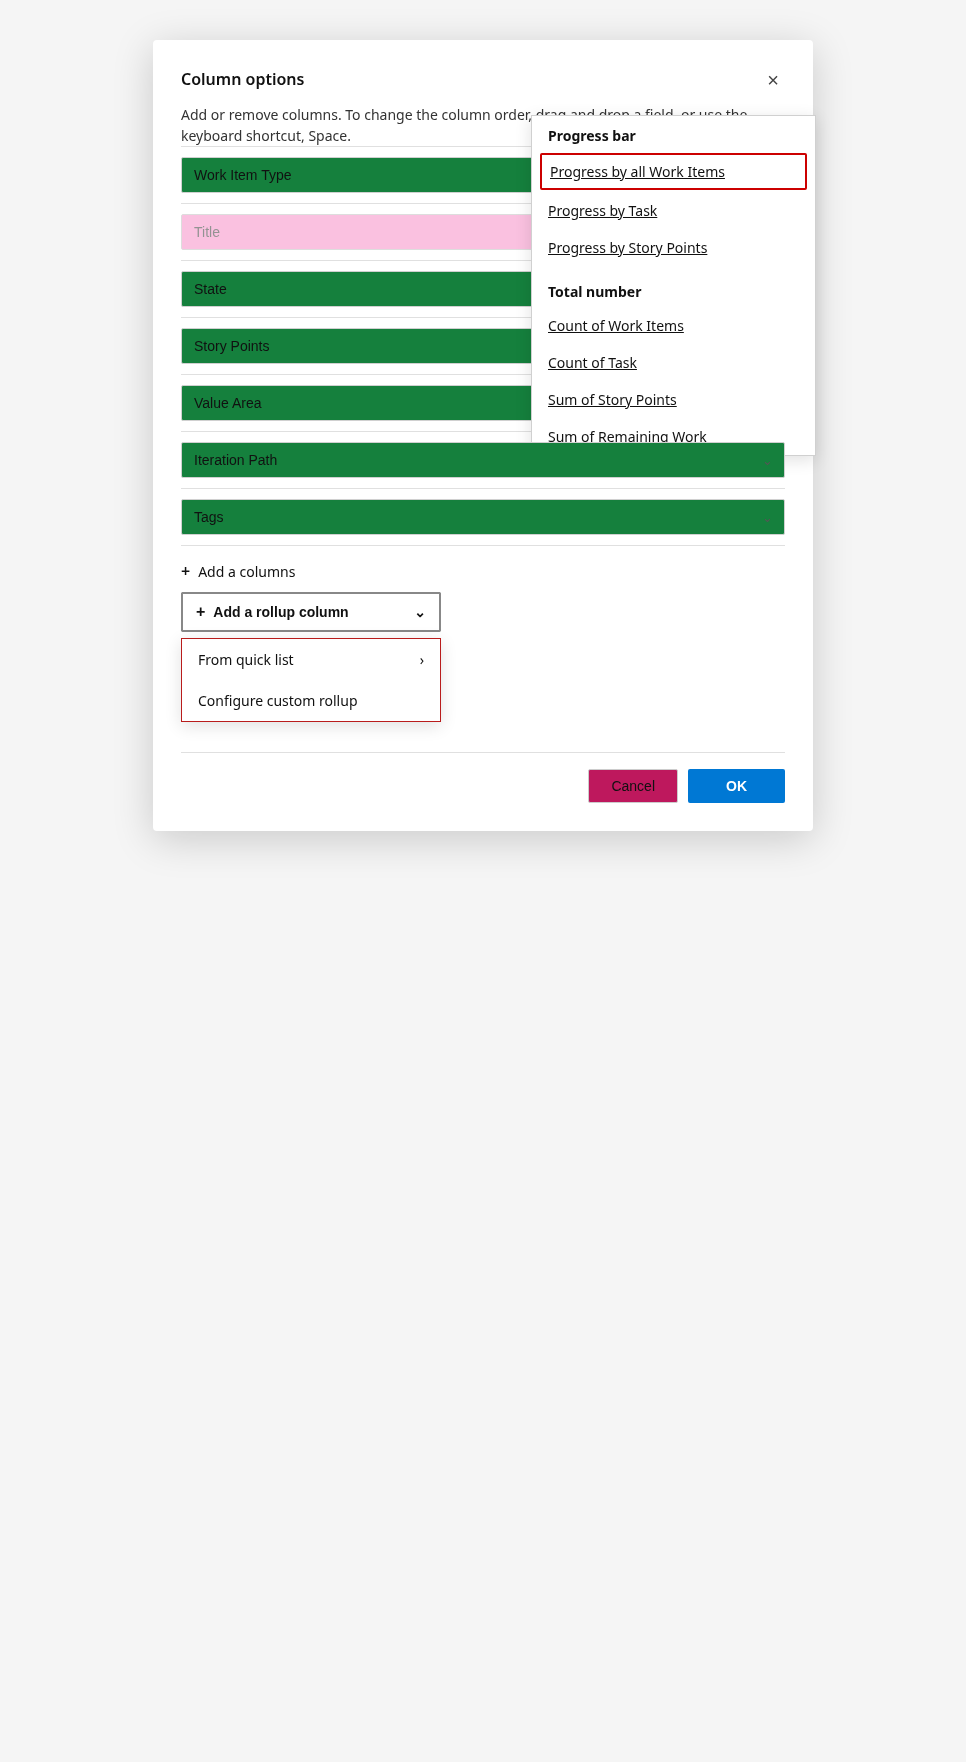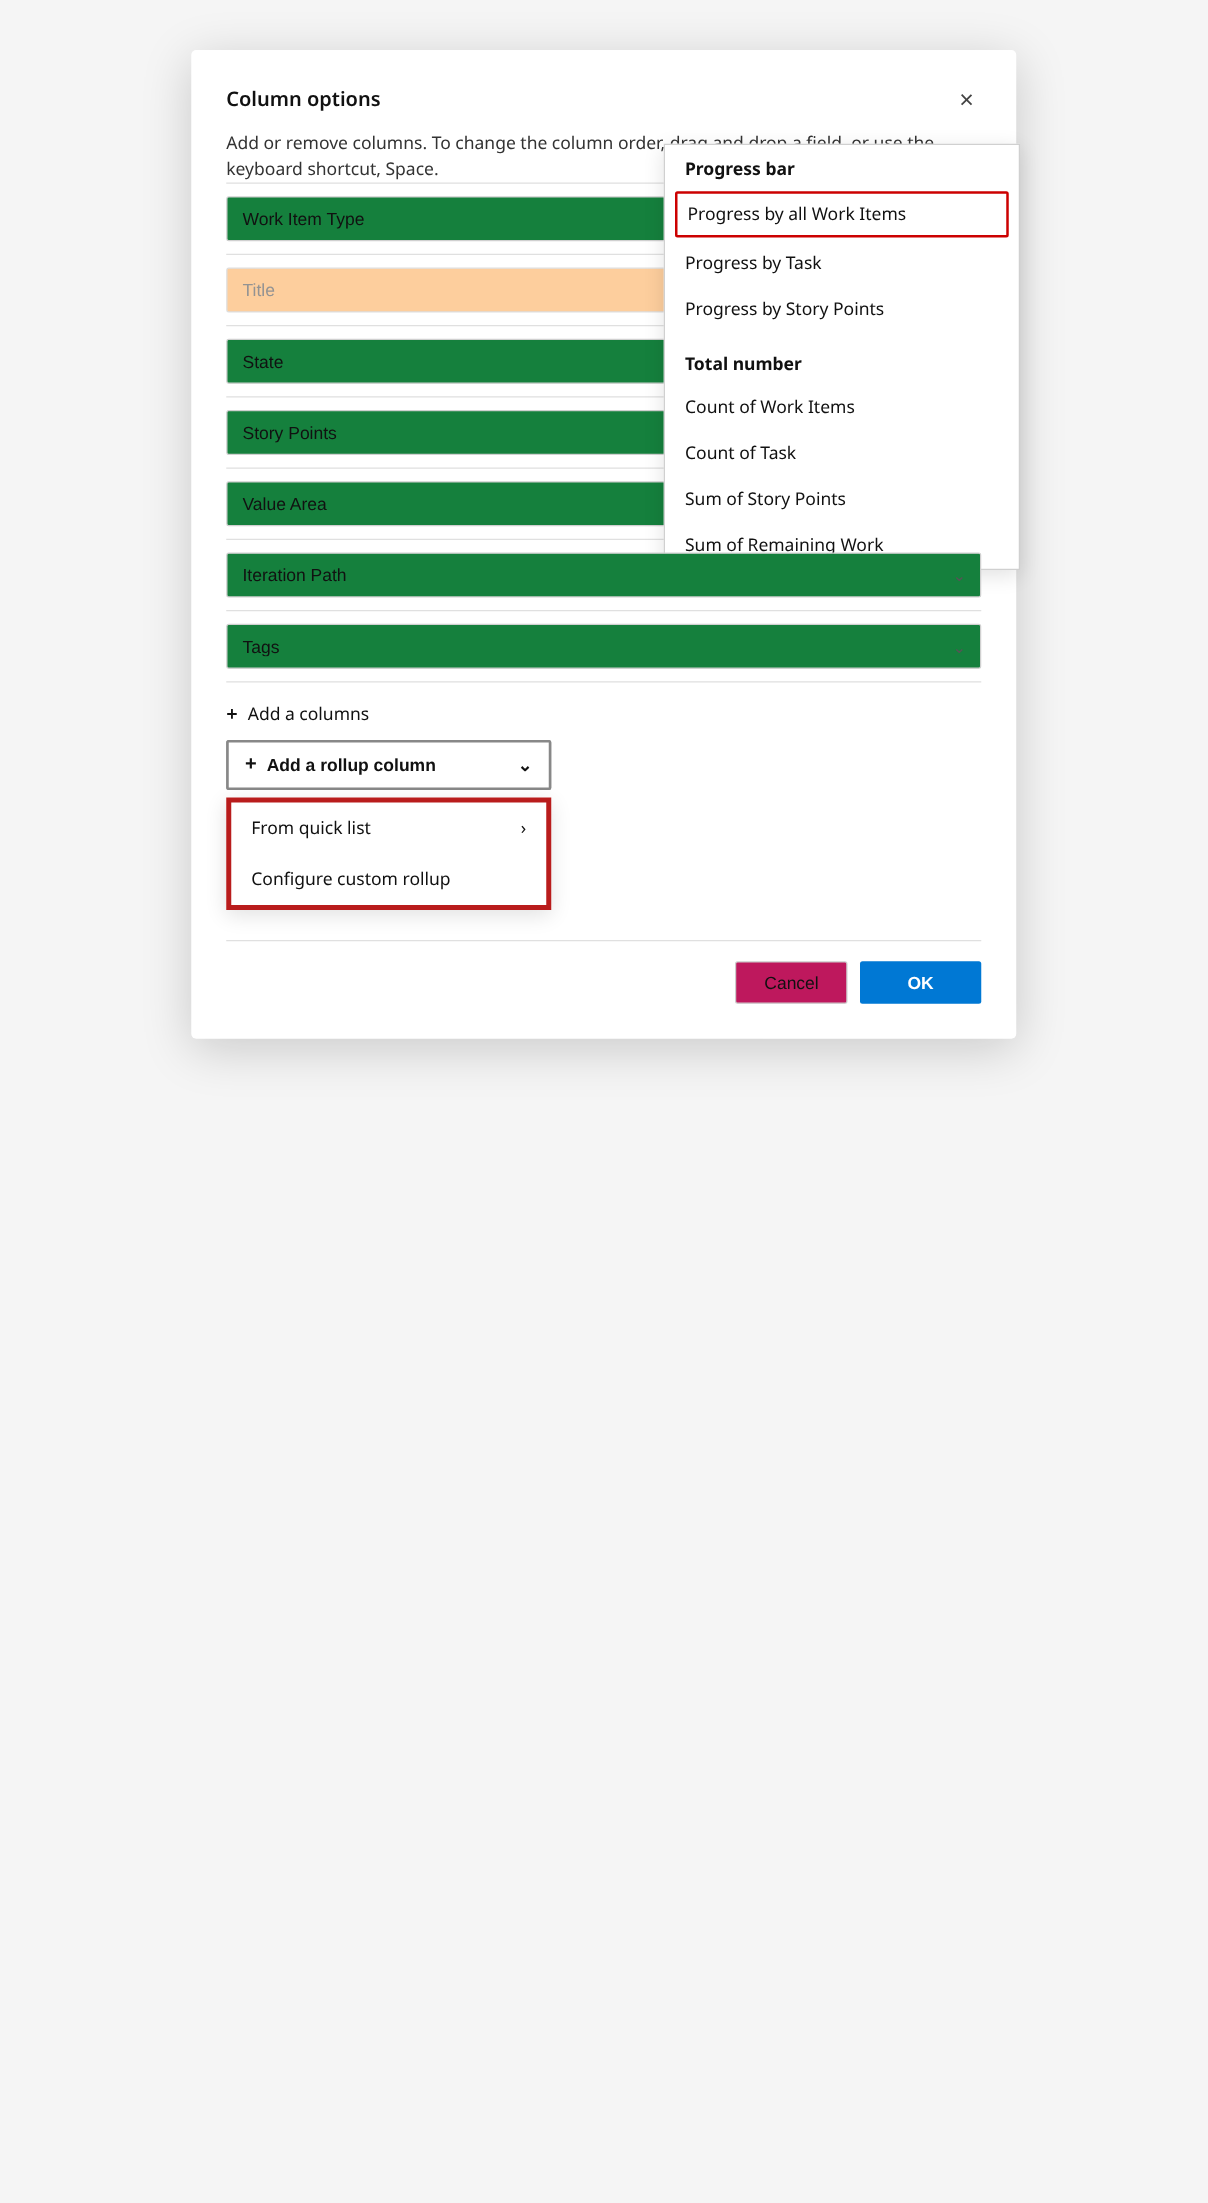--- a/index.html
+++ b/index.html
@@ -79,21 +79,21 @@
       border-radius: 2px;
       padding: 9px 36px 9px 12px;
       font-size: 14px;
       color: #111;
       background: #15803d;
       appearance: none;
       cursor: pointer;
     }
 
     .column-select-wrapper select:disabled {
-      background: #fdba74;
+      background: #f9a8d4;
       color: #666;
     }
 
     .chevron-icon {
       position: absolute;
       right: 12px;
       top: 50%;
       transform: translateY(-50%);
       pointer-events: none;
       color: #555;
@@ -158,21 +158,21 @@
 
     .rollup-btn .plus {
       font-size: 16px;
     }
 
     .rollup-dropdown {
       position: absolute;
       left: 0;
       top: 44px;
       background: #fff;
-      border: 4px solid #b91c1c;
+      border: 1px solid #b91c1c;
       box-shadow: 0 4px 16px rgba(0,0,0,0.12);
       width: 260px;
       z-index: 10;
     }
 
     .rollup-dropdown-item {
       display: flex;
       align-items: center;
       justify-content: space-between;
       padding: 11px 16px;
@@ -186,20 +186,21 @@
       font-weight: 700;
       color: #111;
       padding: 10px 16px 6px 16px;
     }
 
     .progress-panel-item {
       font-size: 14px;
       color: #111;
       padding: 9px 16px;
       cursor: pointer;
+      text-decoration: underline;
     }
 
     .progress-panel-item.selected {
       border: 2px solid #c00;
       margin: 2px 8px;
       padding: 7px 8px;
       border-radius: 2px;
     }
 
     .dialog-footer {

